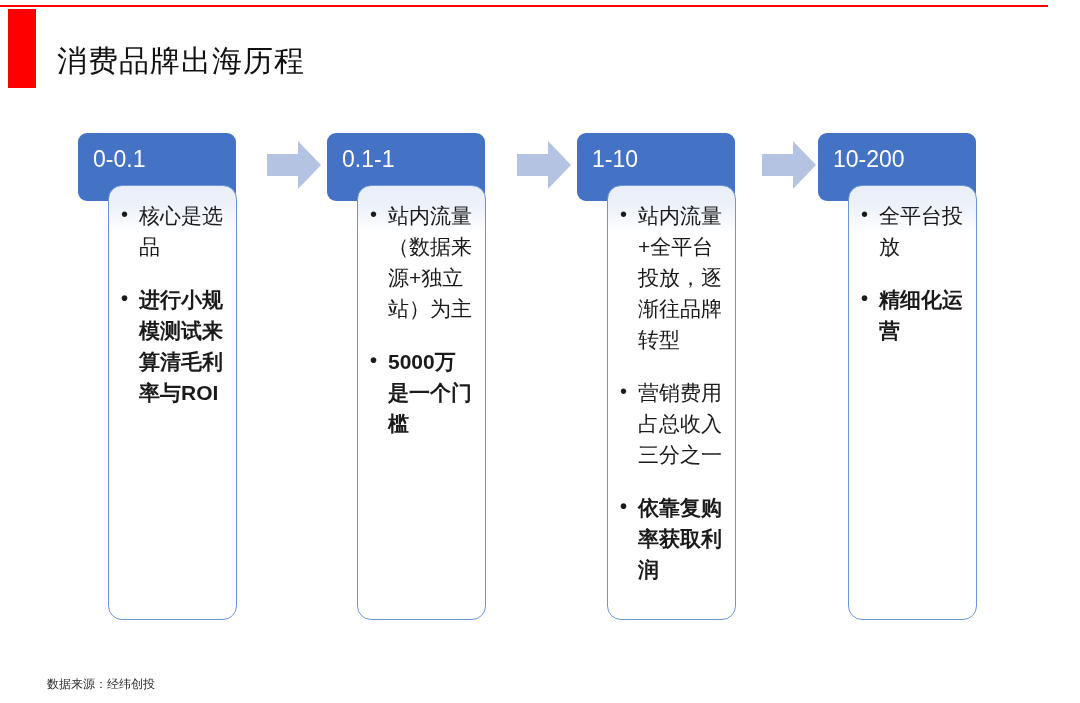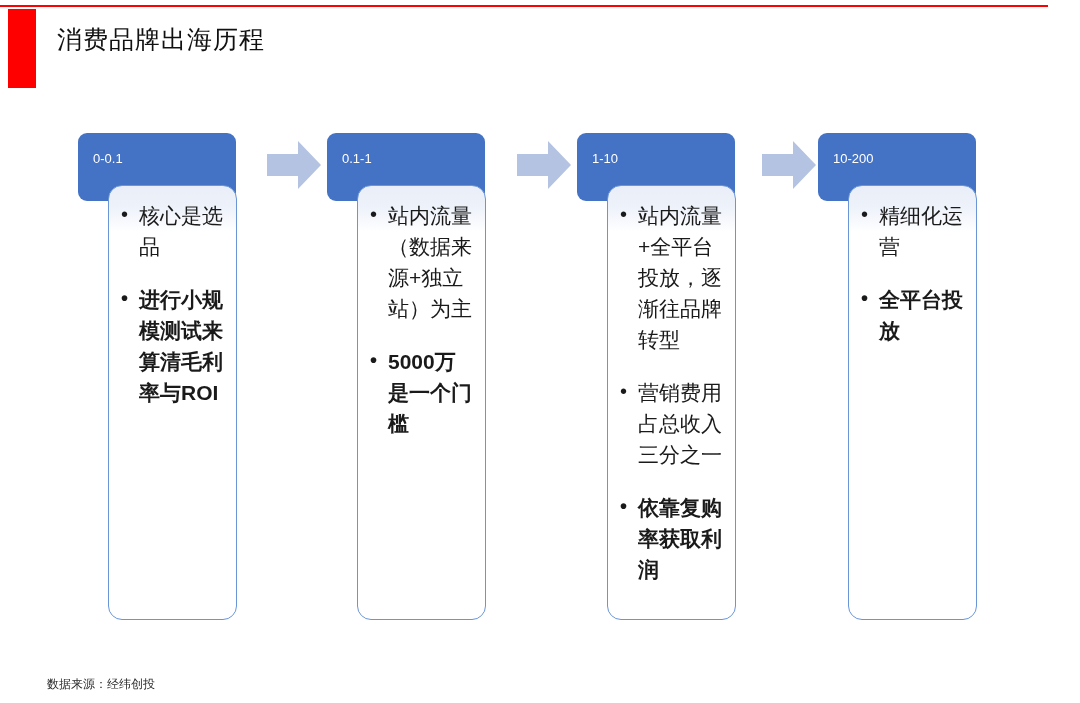--- a/index.html
+++ b/index.html
@@ -35,22 +35,22 @@
     left: 8px;
     top: 9px;
     width: 28px;
     height: 79px;
     background: #ff0000;
   }
   
   .page-title {
     position: absolute;
     left: 57px;
-    top: 22px;
-    font-size: 25px;
+    top: 44px;
+    font-size: 30px;
     line-height: 34px;
     color: #111111;
     letter-spacing: 1px;
     white-space: nowrap;
   }
   
   .stage {
     position: absolute;
     top: 133px;
   }
@@ -62,21 +62,21 @@
     height: 68px;
     background: #4472c4;
     border-radius: 9px;
     box-sizing: border-box;
   }
   .stage-header-label {
     position: absolute;
     left: 15px;
     top: 13px;
     color: #ffffff;
-    font-size: 13px;
+    font-size: 23px;
     line-height: 26px;
     white-space: nowrap;
   }
   .stage-card {
     position: absolute;
     left: 30px;
     top: 52px;
     width: 129px;
     height: 435px;
     border: 1px solid #6a96d8;
@@ -195,21 +195,21 @@
       <polygon points="0,13 31,13 31,0 54,24 31,48 31,35 0,35" fill="#b4c3e2"></polygon>
     </svg>
   </div>
 
   <div class="stage" style="left:818px;">
     <div class="stage-header">
       <div class="stage-header-label">10-200</div>
     </div>
     <div class="stage-card">
       <ul class="bullet-list">
+        <li class="bullet-item">全平台投放</li>
         <li class="bullet-item">精细化运营</li>
-        <li class="bullet-item">全平台投放</li>
       </ul>
     </div>
   </div>
 
   <div class="source-note">数据来源：经纬创投</div>
 
 </div>
 
 </body></html>

